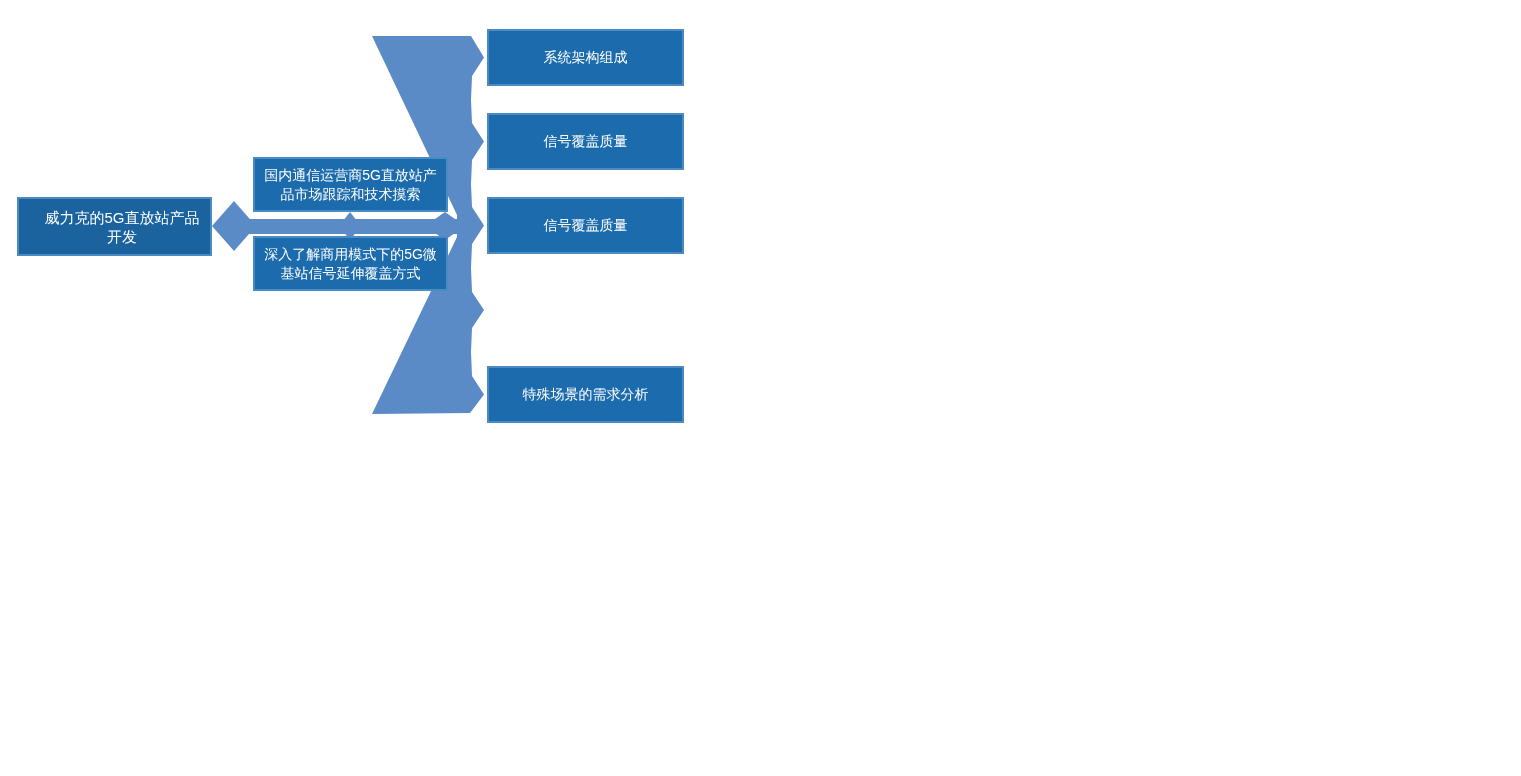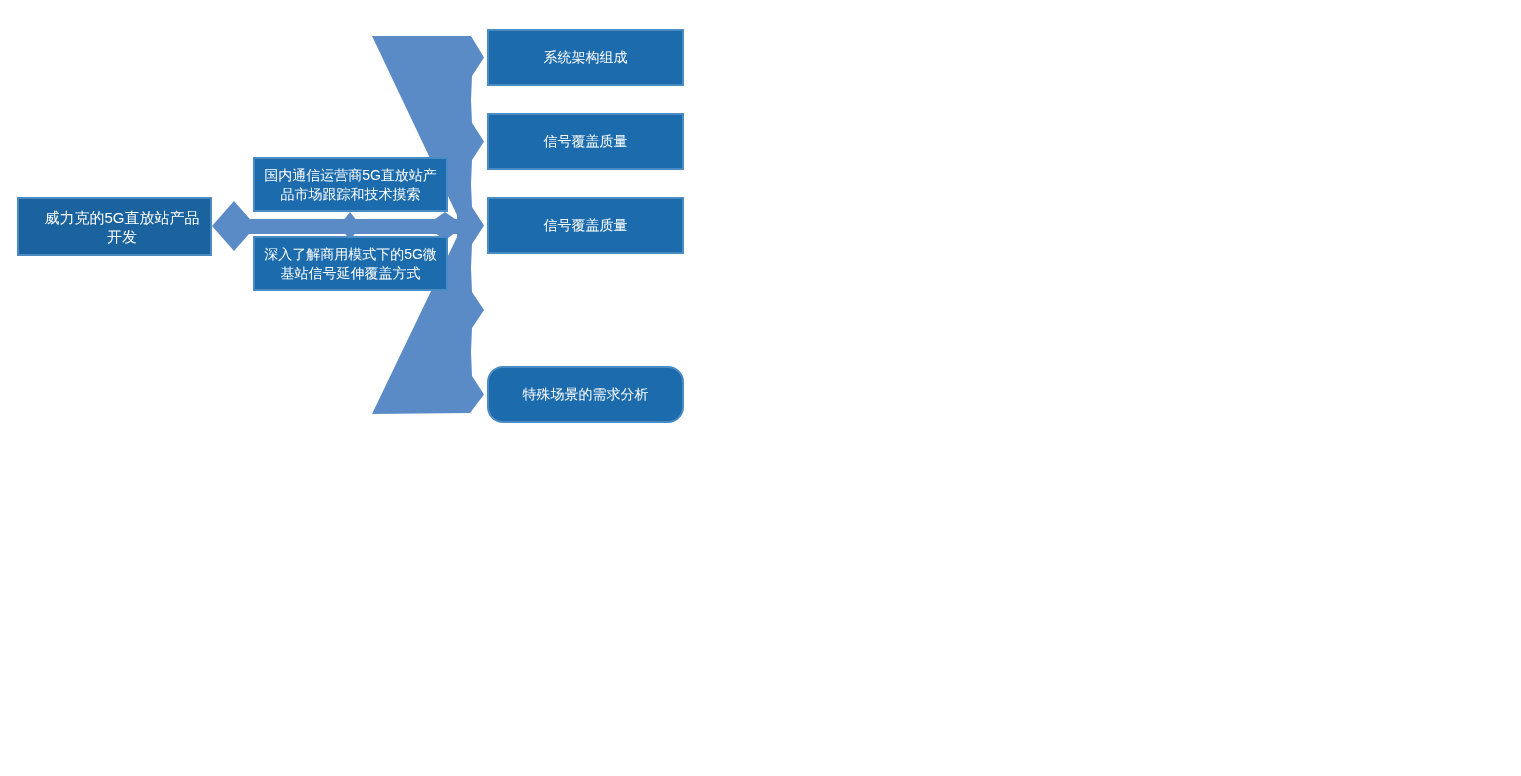--- a/index.html
+++ b/index.html
@@ -56,21 +56,21 @@
   .node-l2-1 { top: 236px; }
   .node-l3 {
     left: 487px;
     width: 197px;
     height: 57px;
   }
   .node-l3-0 { top: 29px; }
   .node-l3-1 { top: 113px; }
   .node-l3-2 { top: 197px; }
   .node-l3-3 { top: 282px; }
-  .node-l3-4 { top: 366px; border-radius: 16px; }
+  .node-l3-4 { top: 366px; }
 </style>
 </head>
 <body>
 
 <div class="canvas">
 
   <svg class="connector-layer" viewBox="0 0 1521 776" xmlns="http://www.w3.org/2000/svg">
 
     <path fill="#5B8BC7" d="M372,36 H471 L484,57.5
              L472,76 L471,100 L472,123 L484,141.5

